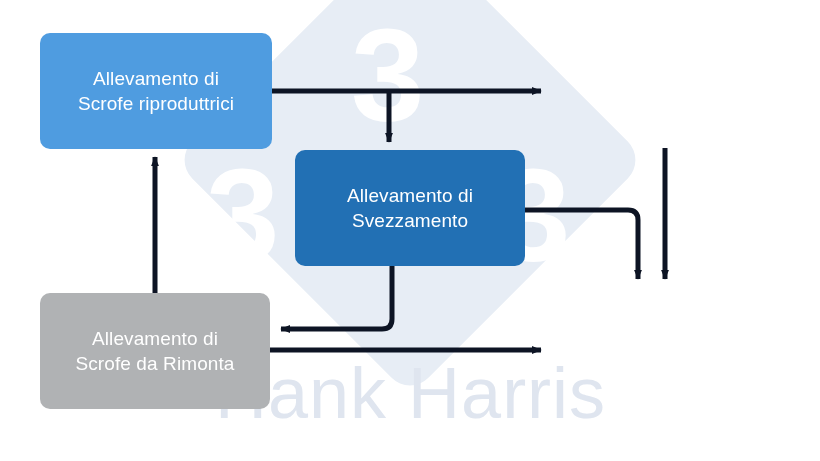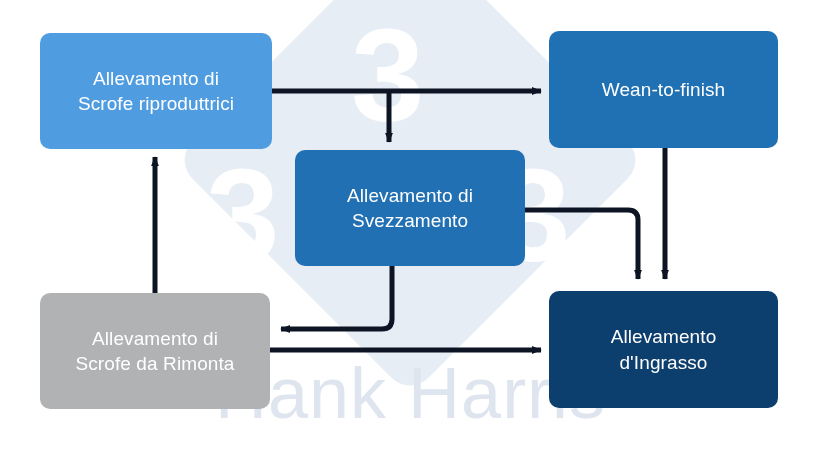--- a/index.html
+++ b/index.html
@@ -156,32 +156,25 @@
     <path d="M40,350 L541,350" stroke="#0d1424" stroke-width="5" fill="none" marker-end="url(#arrowhead)"></path>
 
     <path d="M155,296 L155,157" stroke="#0d1424" stroke-width="5" fill="none" marker-end="url(#arrowhead)"></path>
   </svg>
 
   <div class="node" id="node-sow">
     <span class="node-label">Allevamento di
 Scrofe riproduttrici</span>
   </div>
 
-  <div class="node" id="node-wtf">
-    <span class="node-label">Wean-to-finish</span>
-  </div>
 
   <div class="node" id="node-nursery">
     <span class="node-label">Allevamento di
 Svezzamento</span>
   </div>
 
   <div class="node" id="node-gilt">
     <span class="node-label">Allevamento di
 Scrofe da Rimonta</span>
   </div>
 
-  <div class="node" id="node-finishing">
-    <span class="node-label">Allevamento
-d'Ingrasso</span>
-  </div>
 
 </div>
 
 </body></html>

